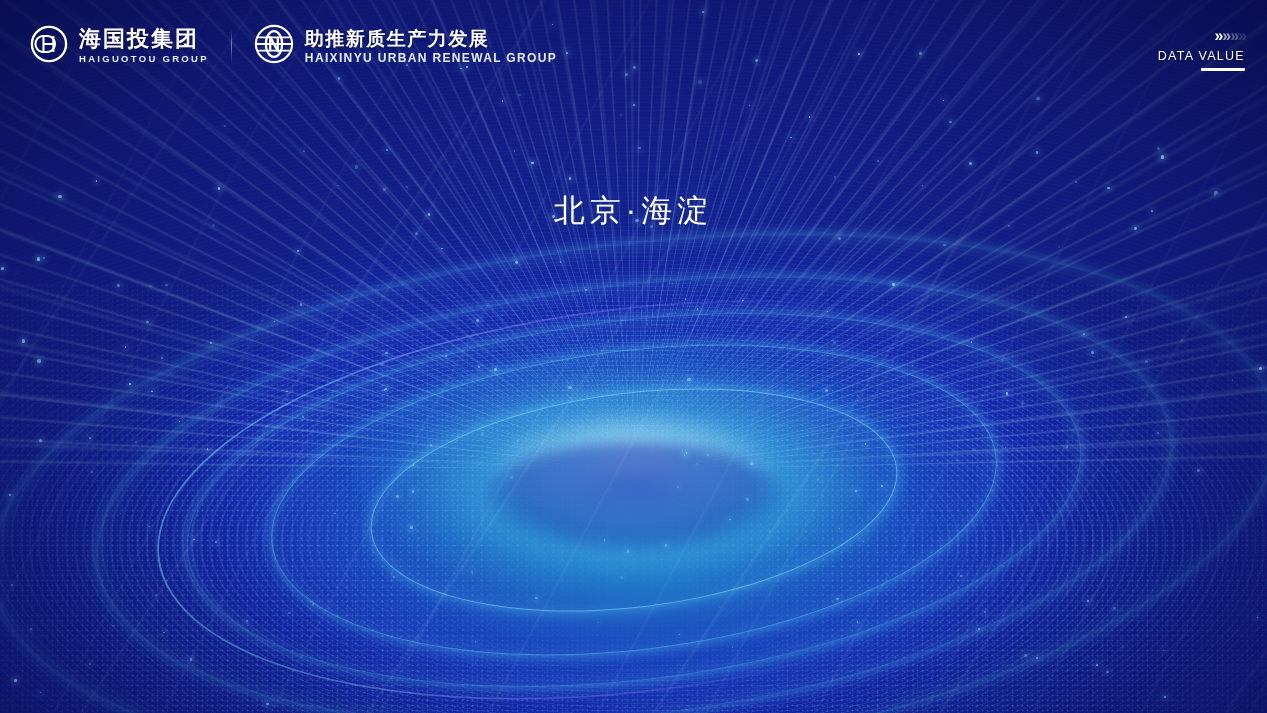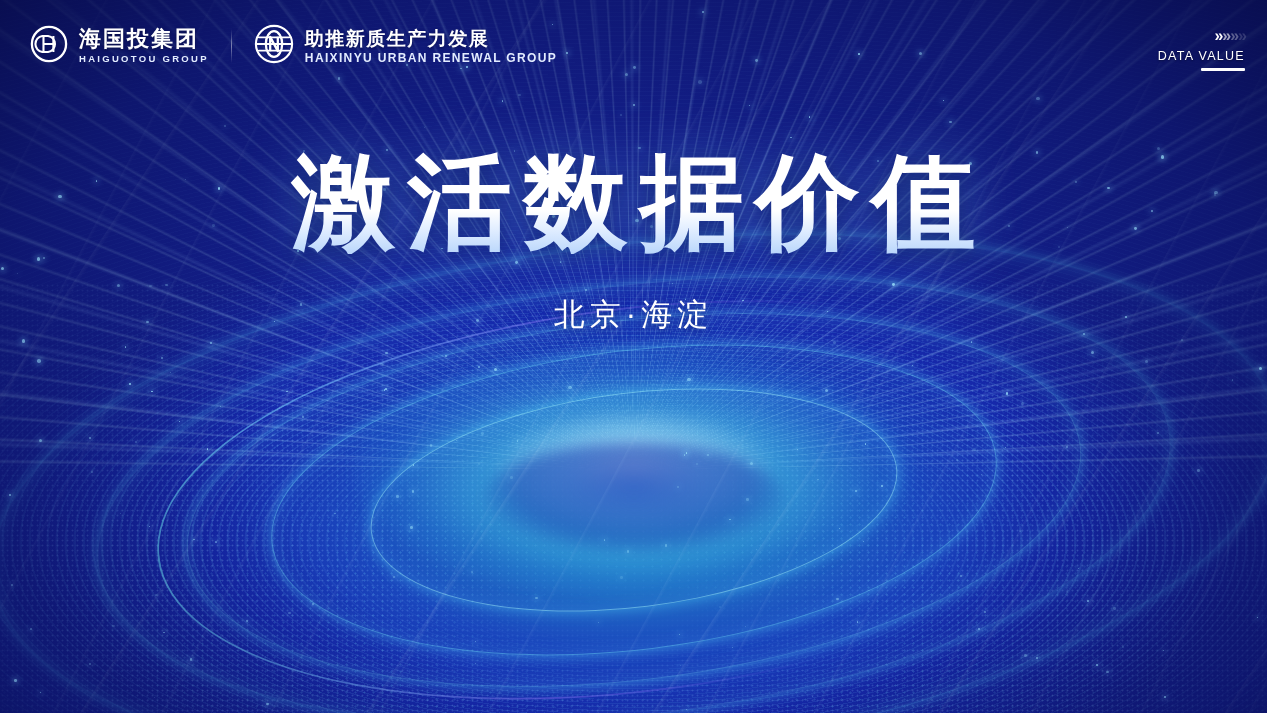--- a/index.html
+++ b/index.html
@@ -525,17 +525,16 @@
         <span class="chev" style="opacity:.33">»</span>
         <span class="chev" style="opacity:.16">»</span>
       </span>
       <span class="badge-label">DATA VALUE</span>
       <span class="badge-bar"></span>
     </div>
 
   </div>
 
   <div class="center">
-    <div class="headline hl1">激活数据价值</div>
     <div class="location">北京·海淀</div>
   </div>
 
 </div>
 
 </body></html>

